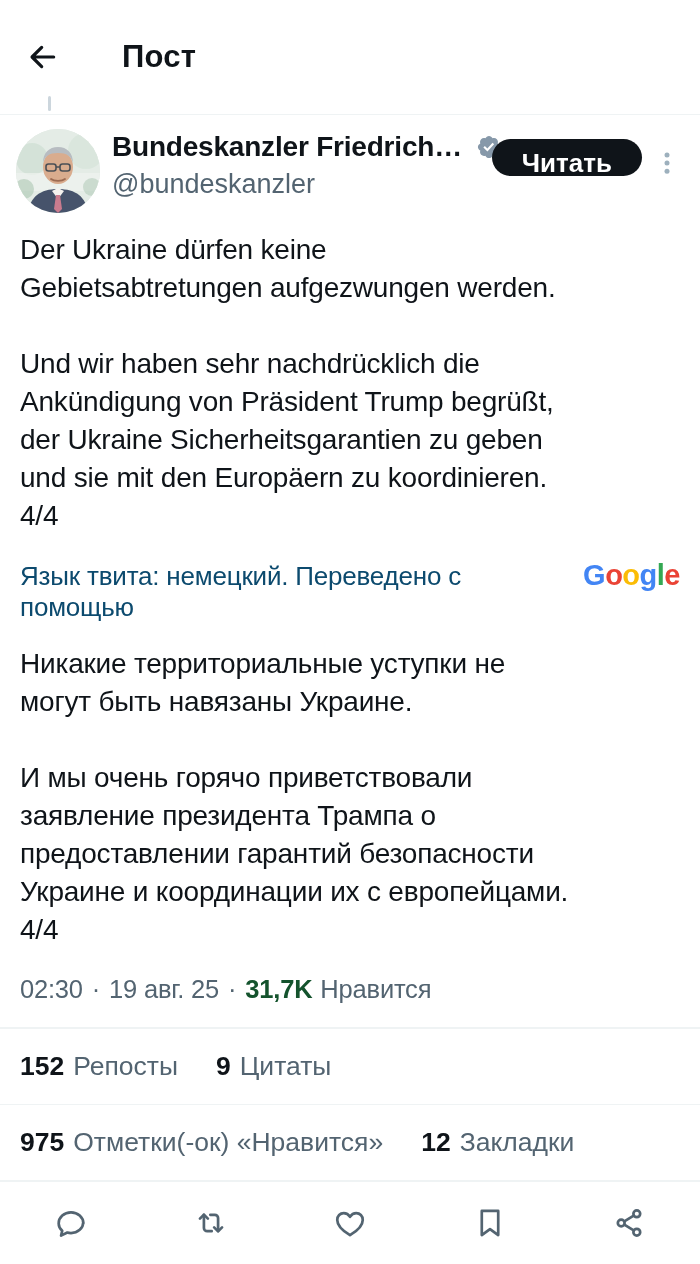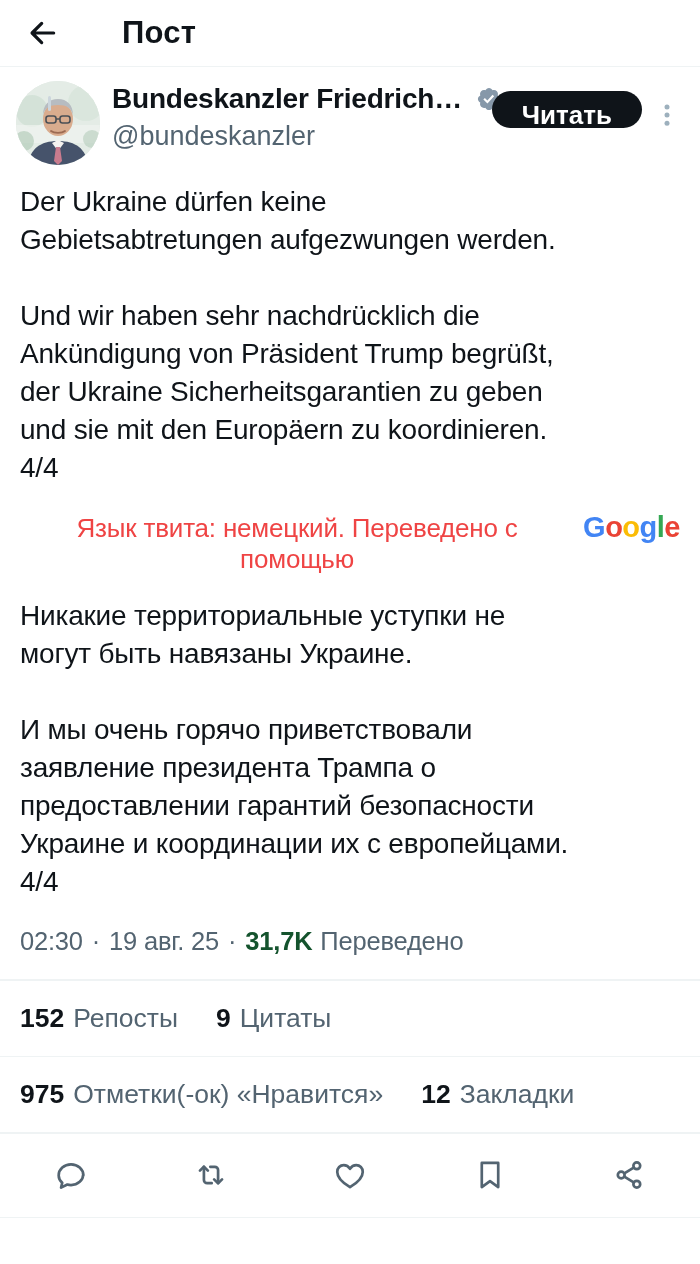--- a/index.html
+++ b/index.html
@@ -7,21 +7,21 @@
   body {
     width:700px; height:1264px;
     background:#ffffff;
     font-family:"Liberation Sans","DejaVu Sans",sans-serif;
     color:#0f1419;
     overflow:hidden;
     position:relative;
   }
   
   .topbar {
-    height:67px;
+    height:115px;
     display:flex; align-items:center;
     padding-left:26px;
     border-bottom:1.5px solid #eff3f4;
     background:#fff;
   }
   .back-btn { width:34px; height:34px; display:flex; align-items:center; justify-content:center; cursor:pointer; }
   .topbar-title { font-size:31px; font-weight:bold; margin-left:62px; letter-spacing:.2px; }
   
   .thread-line {
     position:absolute; left:48px; top:96px; width:3px; height:15px;
@@ -63,21 +63,21 @@
     letter-spacing:-.2px;
   }
   .translated { margin-top:22px; }
   
   .translate-row {
     margin:24px 20px 0 20px;
     display:flex; align-items:baseline;
     font-size:26px;
     cursor:pointer;
   }
-  .translate-link { color:#ef4444; letter-spacing:-.2px;text-align:center; }
+  .translate-link { color:#0c4a6e; letter-spacing:-.2px; }
   .google-logo { font-size:29px; font-weight:bold; margin-left:9px; letter-spacing:-.5px; white-space:nowrap; }
   
   .meta-row {
     margin:26px 20px 0 20px;
     font-size:25.5px; color:#536471;
     display:flex; align-items:flex-end; flex-wrap:nowrap;
     letter-spacing:-.2px;
   }
   .meta-row .dot { margin:0 9px; }
   .views-count { color:#14532d; font-weight:bold; }
@@ -178,21 +178,21 @@
 предоставлении гарантий безопасности
 Украине и координации их с европейцами.
 4/4</div>
 
 <div class="meta-row">
   <span>02:30</span>
   <span class="dot">·</span>
   <span>19 авг. 25</span>
   <span class="dot">·</span>
   <span class="views-count">31,7K</span>
-  <span class="views-label">Переведено</span>
+  <span class="views-label">Нравится</span>
 </div>
 
 <div class="divider d1"></div>
 
 <div class="stat-row">
   <span class="stat-num">152</span>
   <span class="stat-label">Репосты</span>
   <span class="stat-gap"></span>
   <span class="stat-num">9</span>
   <span class="stat-label">Цитаты</span>

